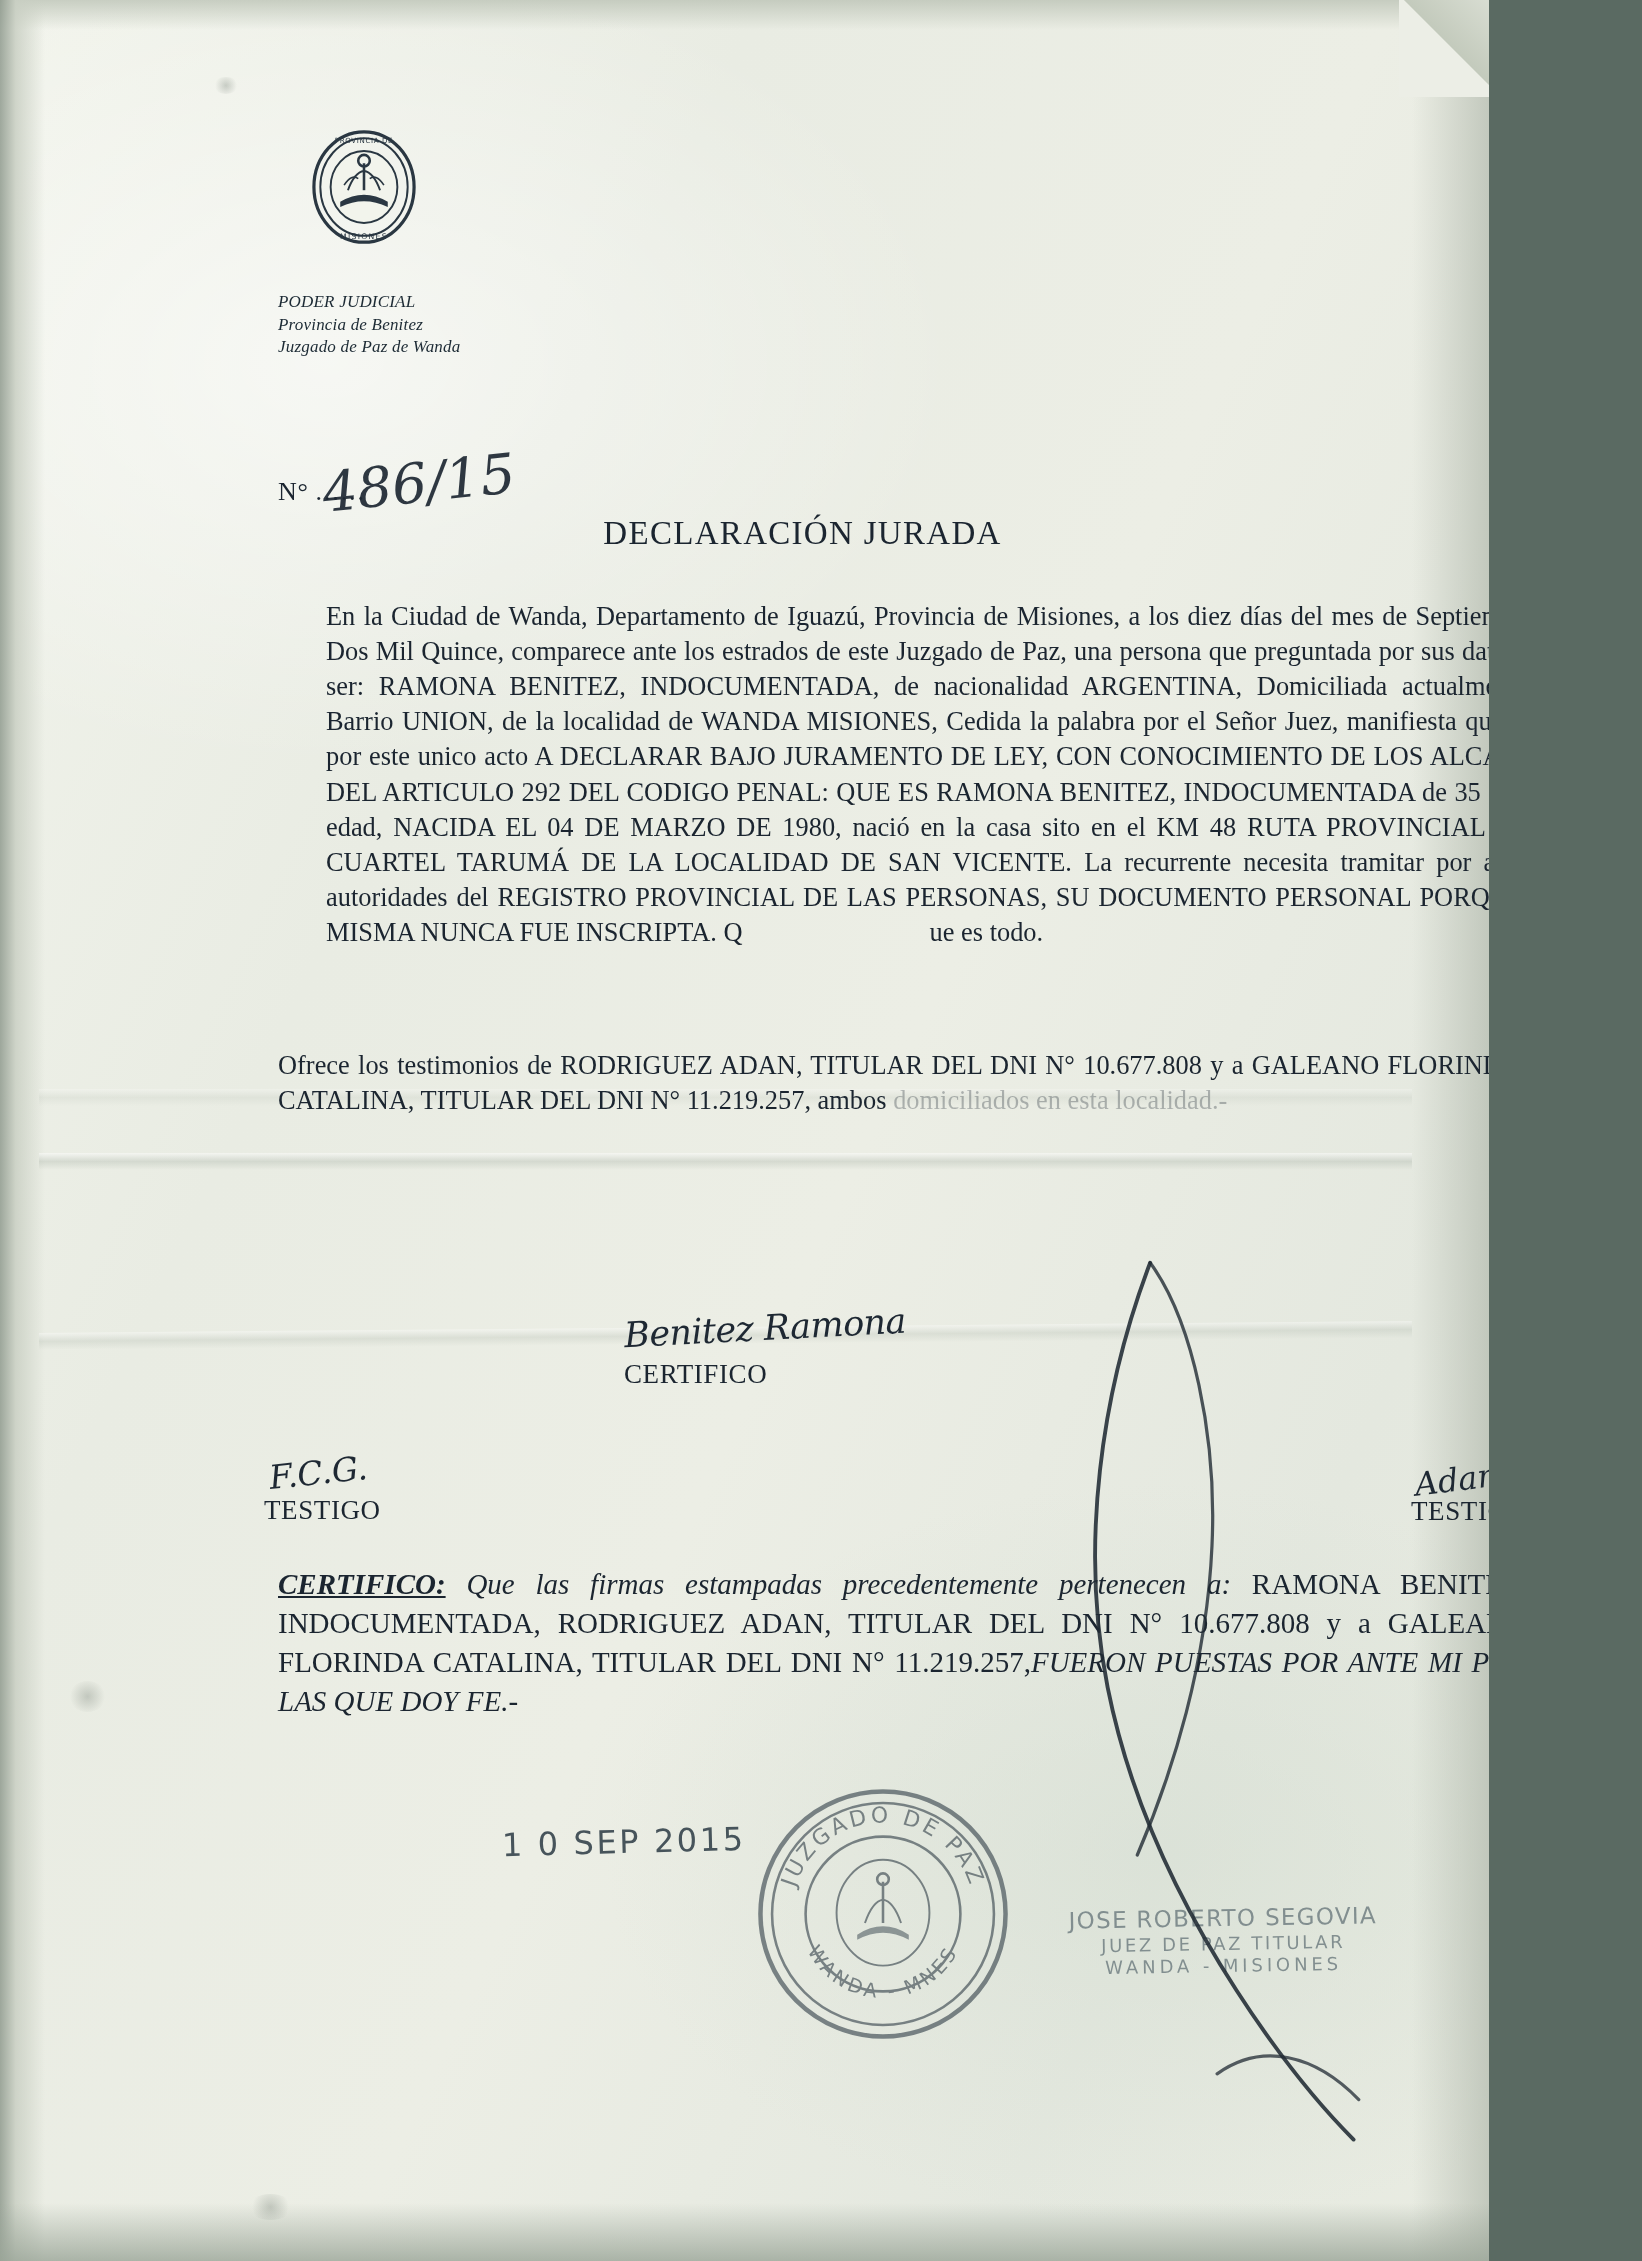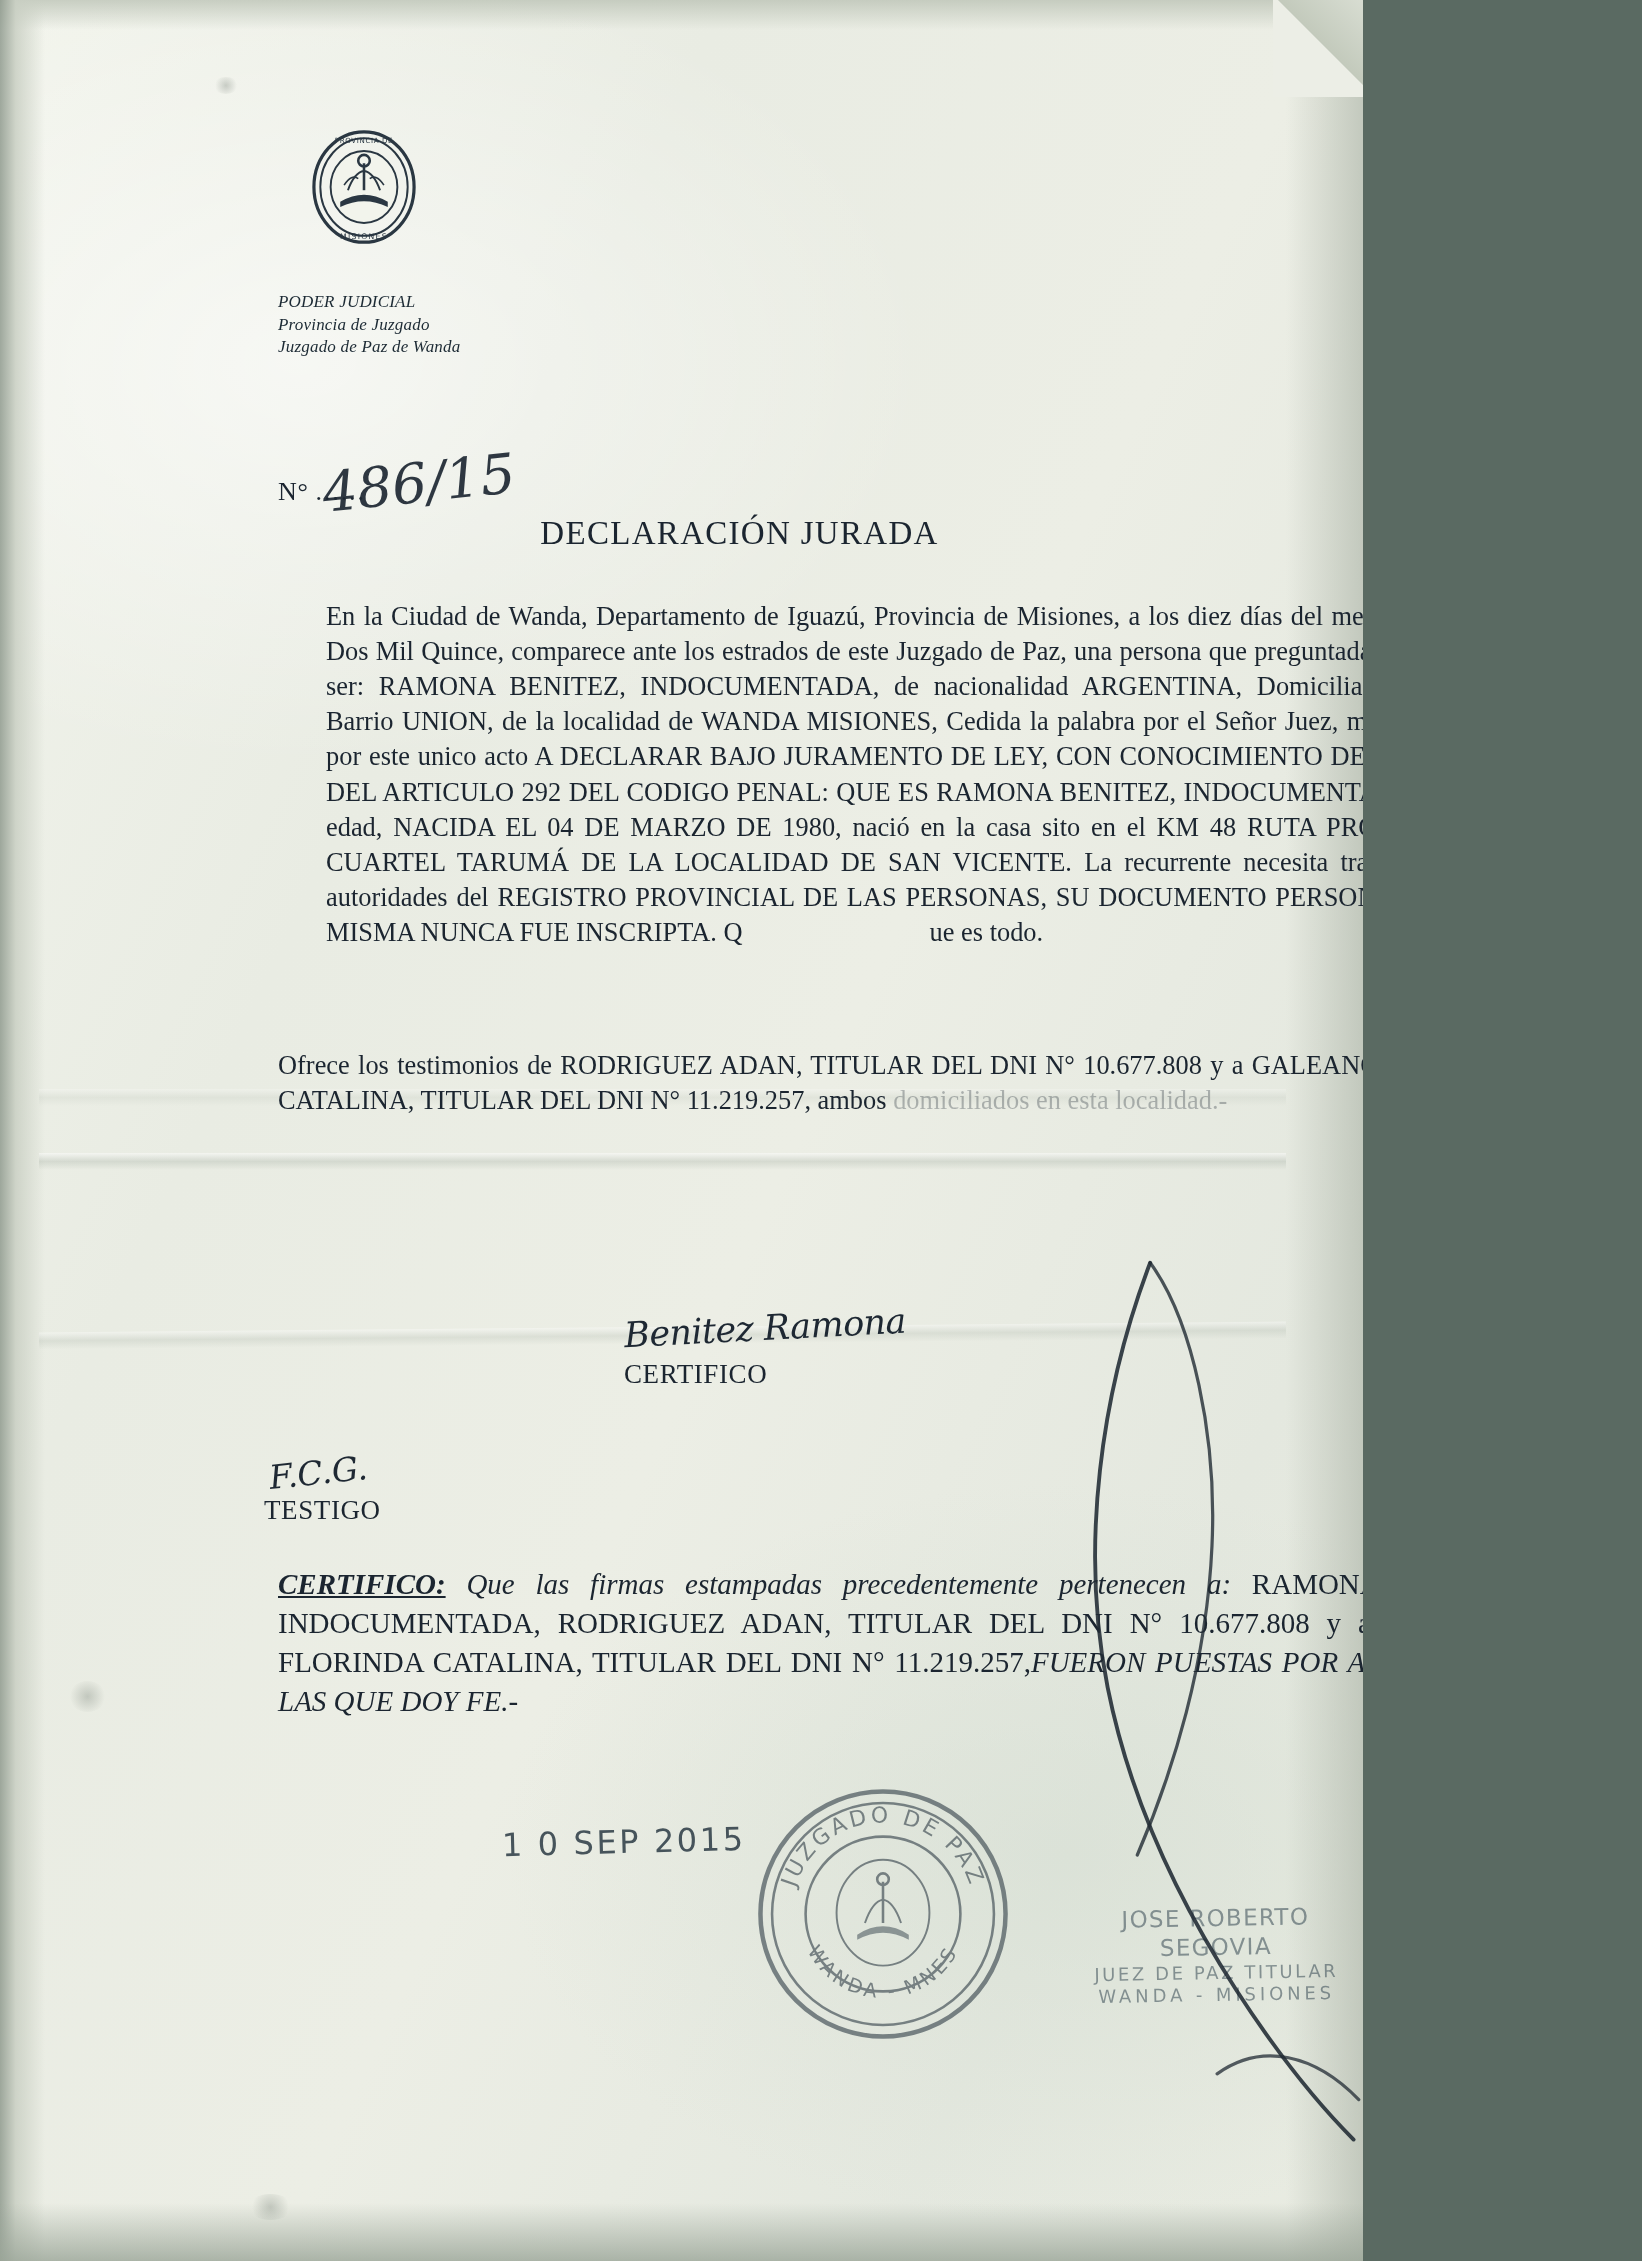--- a/index.html
+++ b/index.html
@@ -2,21 +2,21 @@
 <html style="font-size:10.3px"><head>
 <meta charset="utf-8">
 <style>
   html, body {
     margin: 0;
     padding: 0;
     background: #5a6a62;
   }
   .page {
     position: relative;
-    width: 1363px;
+    width: 1489px;
     height: 2261px;
     background: #7dd3fc;
     overflow: hidden;
     font-family: "Liberation Serif", serif;
     color: #1b2530;
   }
   
   .tex1, .tex2, .tex3, .tex4, .tex5 {
     position: absolute;
     pointer-events: none;
@@ -275,21 +275,21 @@
       <path d="M70 100 q10 -28 25 -30 q15 2 25 30" fill="none" stroke="#2a3742" stroke-width="3"></path>
       <path d="M64 92 q12 -18 22 -10" fill="none" stroke="#2a3742" stroke-width="2.5"></path>
       <path d="M126 92 q-12 -18 -22 -10" fill="none" stroke="#2a3742" stroke-width="2.5"></path>
       <text x="95" y="26" font-family="DejaVu Sans, sans-serif" font-size="11" fill="#2a3742" text-anchor="middle" letter-spacing="1">PROVINCIA DE</text>
       <text x="95" y="176" font-family="DejaVu Sans, sans-serif" font-size="12" fill="#2a3742" text-anchor="middle" letter-spacing="2">MISIONES</text>
     </svg>
   </div>
 
   <div class="letterhead">
     <div>PODER JUDICIAL</div>
-    <div>Provincia de Juzgado</div>
+    <div>Provincia de Benitez</div>
     <div>Juzgado de Paz de Wanda</div>
   </div>
 
   <div class="numline">
     <span>N°</span>
     <span class="dots">......</span>
   </div>
   <div class="num-hand hand">486/15</div>
 
   <div class="doc-title">DECLARACIÓN JURADA</div>

